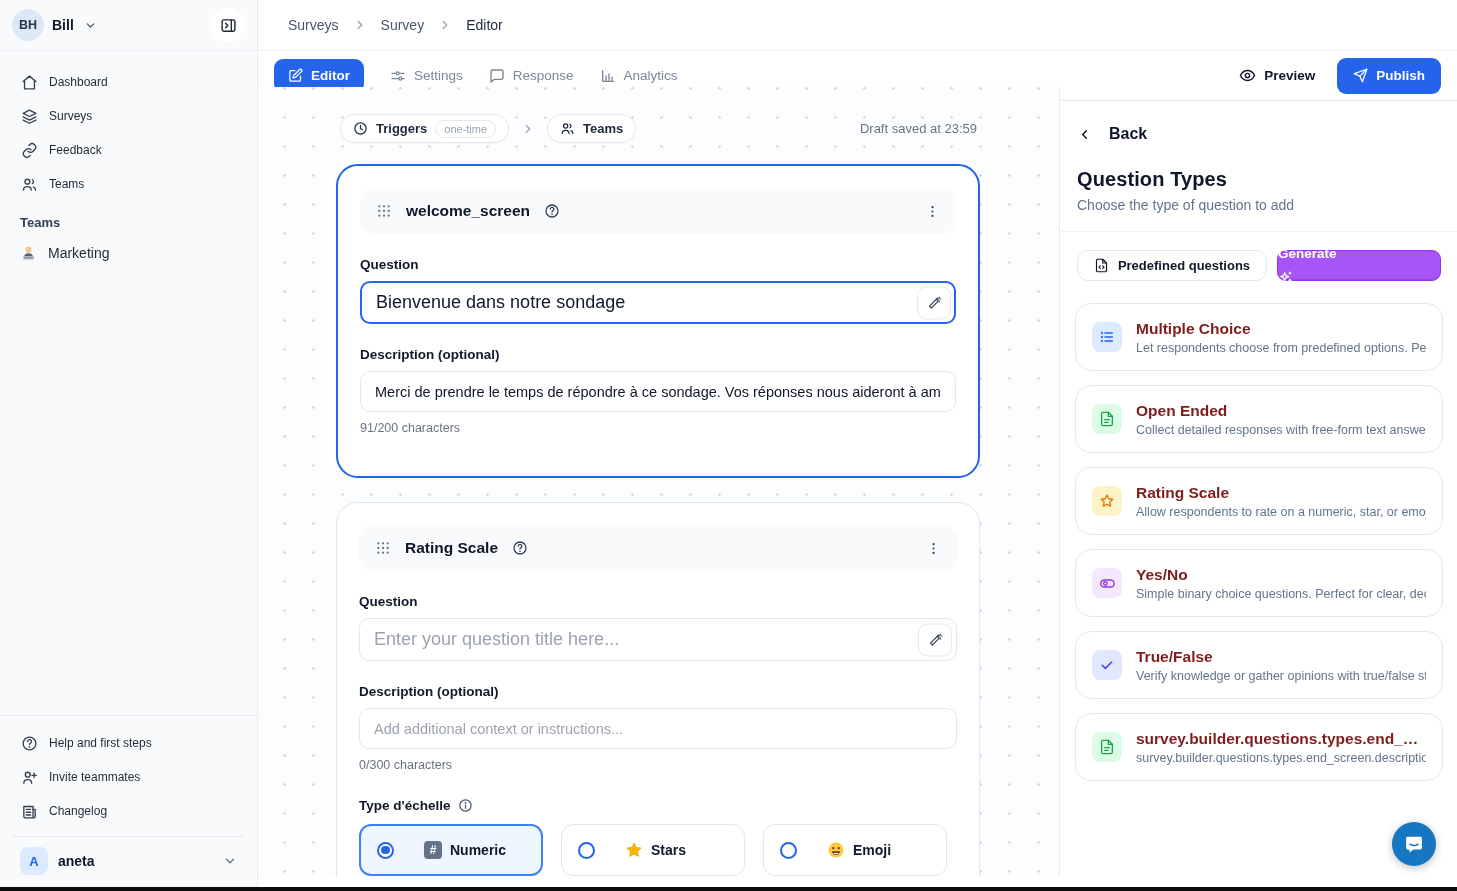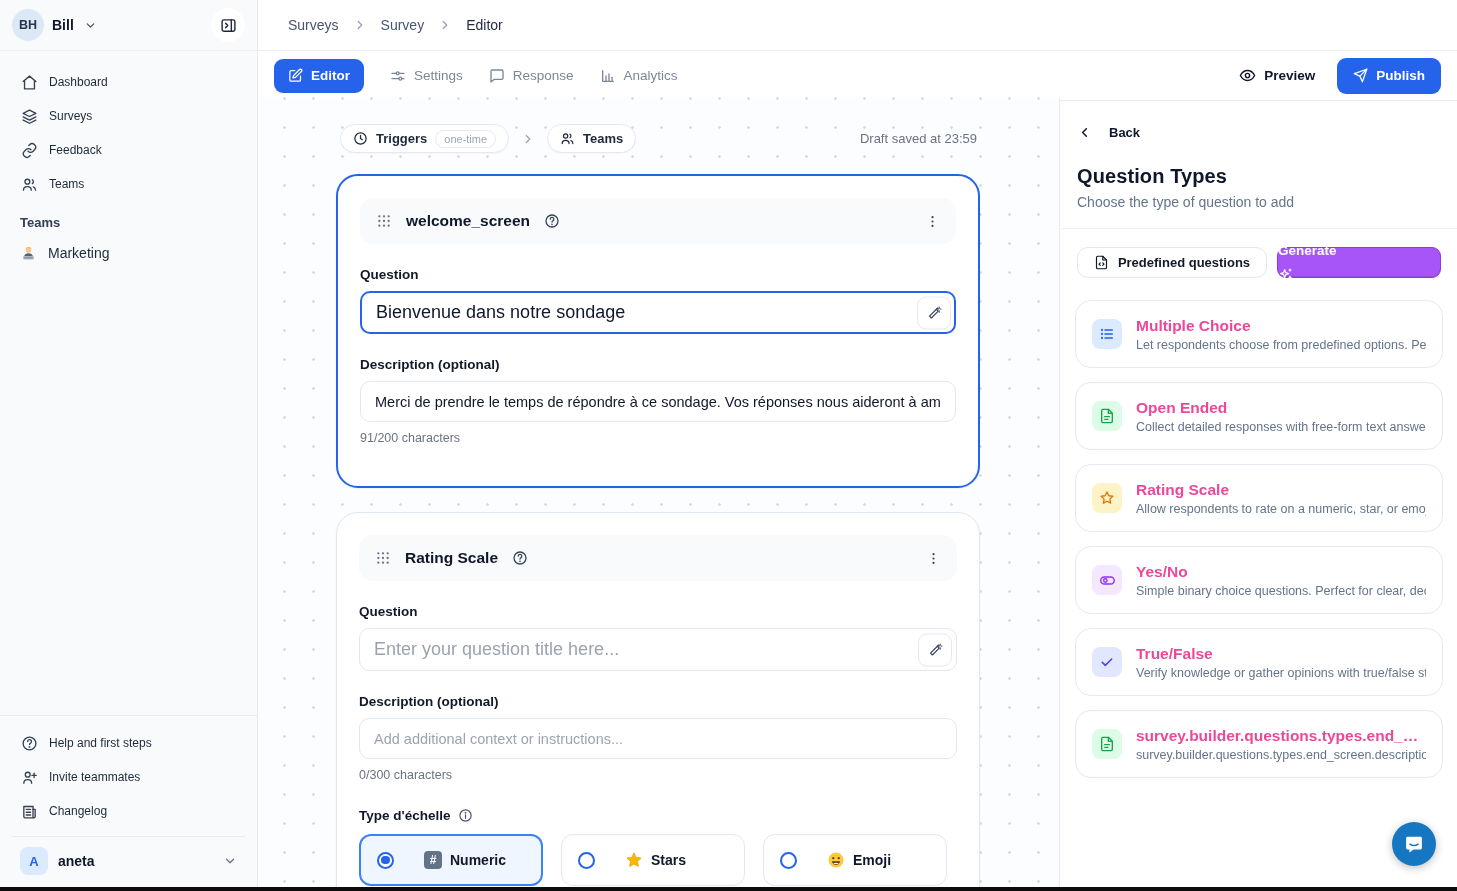--- a/index.html
+++ b/index.html
@@ -49,21 +49,21 @@
   .tab.active { background:#2563eb; color:#fff; border-radius:9px; height:34px; padding:0 14px;
     font-weight:600; gap:8px; }
   .toolbar-right { margin-left:auto; display:flex; align-items:center; gap:22px; }
   .preview-btn { display:flex; align-items:center; gap:8px; font-size:13.5px; font-weight:600;
     color:#0f172a; cursor:pointer; background:none; border:none; font-family:inherit; }
   .publish-btn { display:flex; align-items:center; gap:8px; background:#2563eb; color:#fff;
     border:none; height:36px; padding:0 16px; border-radius:9px; font-size:13.5px; font-weight:600;
     cursor:pointer; font-family:inherit; }
 
   
-  .canvas { position:absolute; left:258px; top:97px; width:802px; height:790px;
+  .canvas { position:absolute; left:258px; top:87px; width:802px; height:790px;
     background-color:#fcfdfe;
     background-image:radial-gradient(#d6dbe3 1.3px, transparent 1.45px);
     background-size:29px 29px; background-position:12px 16px;
     border-right:1px solid #e7ebf0; overflow:hidden; }
   .chip-row { position:absolute; left:82px; top:27px; display:flex; align-items:center; gap:12px; }
   .chip { display:flex; align-items:center; gap:8px; background:#fff; border:1px solid #e5e9ef;
     border-radius:999px; height:29px; padding:0 12px; font-size:13px; font-weight:600; color:#1e293b;
     cursor:pointer; box-shadow:0 1px 1px rgba(15,23,42,.03); }
   .chip-badge { font-size:11px; font-weight:400; color:#9aa5b4; border:1px solid #e5e9ef;
     border-radius:999px; padding:2px 8px; }
@@ -106,21 +106,21 @@
   .opt-icon { margin-left:22px; display:flex; align-items:center; }
   .opt-card.selected .opt-icon { margin-left:22px; }
   .hash-key { width:18px; height:18px; background:#637286; border-radius:4px; color:#fff;
     font-size:12px; font-weight:700; display:flex; align-items:center; justify-content:center; }
   .opt-label { font-size:14px; font-weight:600; color:#0f172a; }
 
   
   .panel { position:absolute; left:1061px; top:101px; width:396px; height:790px; background:#fff;
     overflow:hidden; }
   .back-row { display:flex; align-items:center; gap:17px; padding:24px 16px 0; cursor:pointer; }
-  .back-label { font-size:13px; font-weight:600; color:#0f172a; }
+  .back-label { font-size:16px; font-weight:600; color:#0f172a; }
   .panel-title { font-size:20px; font-weight:700; color:#0f172a; padding:25px 16px 0; letter-spacing:.1px; }
   .panel-sub { font-size:14px; color:#64748b; padding:6px 16px 0; }
   .panel-div { border-top:1px solid #edf0f4; margin-top:18px; }
   .panel-btns { display:flex; gap:10px; padding:18px 16px 0; }
   .predef-btn { flex:1; display:flex; align-items:center; justify-content:center; gap:9px; height:31px;
     background:#fff; border:1px solid #e2e8f0; border-radius:11px; font-size:13px; font-weight:600;
     color:#111827; cursor:pointer; font-family:inherit; }
   .generate-btn { width:164px; display:flex; align-items:flex-start; justify-content:center; gap:9px; height:31px;
     background:#a855f7; border:1px solid #9333ea; border-radius:9px; font-size:13.5px; font-weight:600;
     color:#fff; cursor:pointer; font-family:inherit; box-shadow:inset 0 -1px 0 rgba(0,0,0,.12);flex-direction:column; }
@@ -128,21 +128,21 @@
   .type-card { border:1px solid #e5e9ef; border-radius:16px; height:68px; display:flex; align-items:center;
     gap:14px; padding:0 16px; cursor:pointer; background:#fff; overflow:hidden; }
   .type-ic { width:30px; height:30px; border-radius:8px; flex:none; display:flex; align-items:center;
     justify-content:center; }
   .type-ic.blue   { background:#dbeafe; color:#2563eb; }
   .type-ic.green  { background:#dcfce7; color:#16a34a; }
   .type-ic.amber  { background:#fef3c7; color:#d97706; }
   .type-ic.purple { background:#f3e8ff; color:#9333ea; }
   .type-ic.indigo { background:#e0e7ff; color:#4f46e5; }
   .type-txt { min-width:0; }
-  .type-name { font-size:15.5px; font-weight:600; color:#ec4899; white-space:nowrap; overflow:hidden;
+  .type-name { font-size:15.5px; font-weight:600; color:#7f1d1d; white-space:nowrap; overflow:hidden;
     text-overflow:ellipsis; }
   .type-desc { font-size:12.5px; color:#64748b; margin-top:3px; white-space:nowrap; overflow:hidden; }
 
   
   .chat-fab { position:absolute; left:1392px; top:822px; width:44px; height:44px; border-radius:50%;
     background:#1576c2; border:none; cursor:pointer; display:flex; align-items:center; justify-content:center;
     box-shadow:0 2px 8px rgba(0,0,0,.25); }
   .bottom-strip { position:absolute; left:0; bottom:0; width:100%; height:4px; background:#0d0b0c; z-index:60; }
 </style>
 </head>

